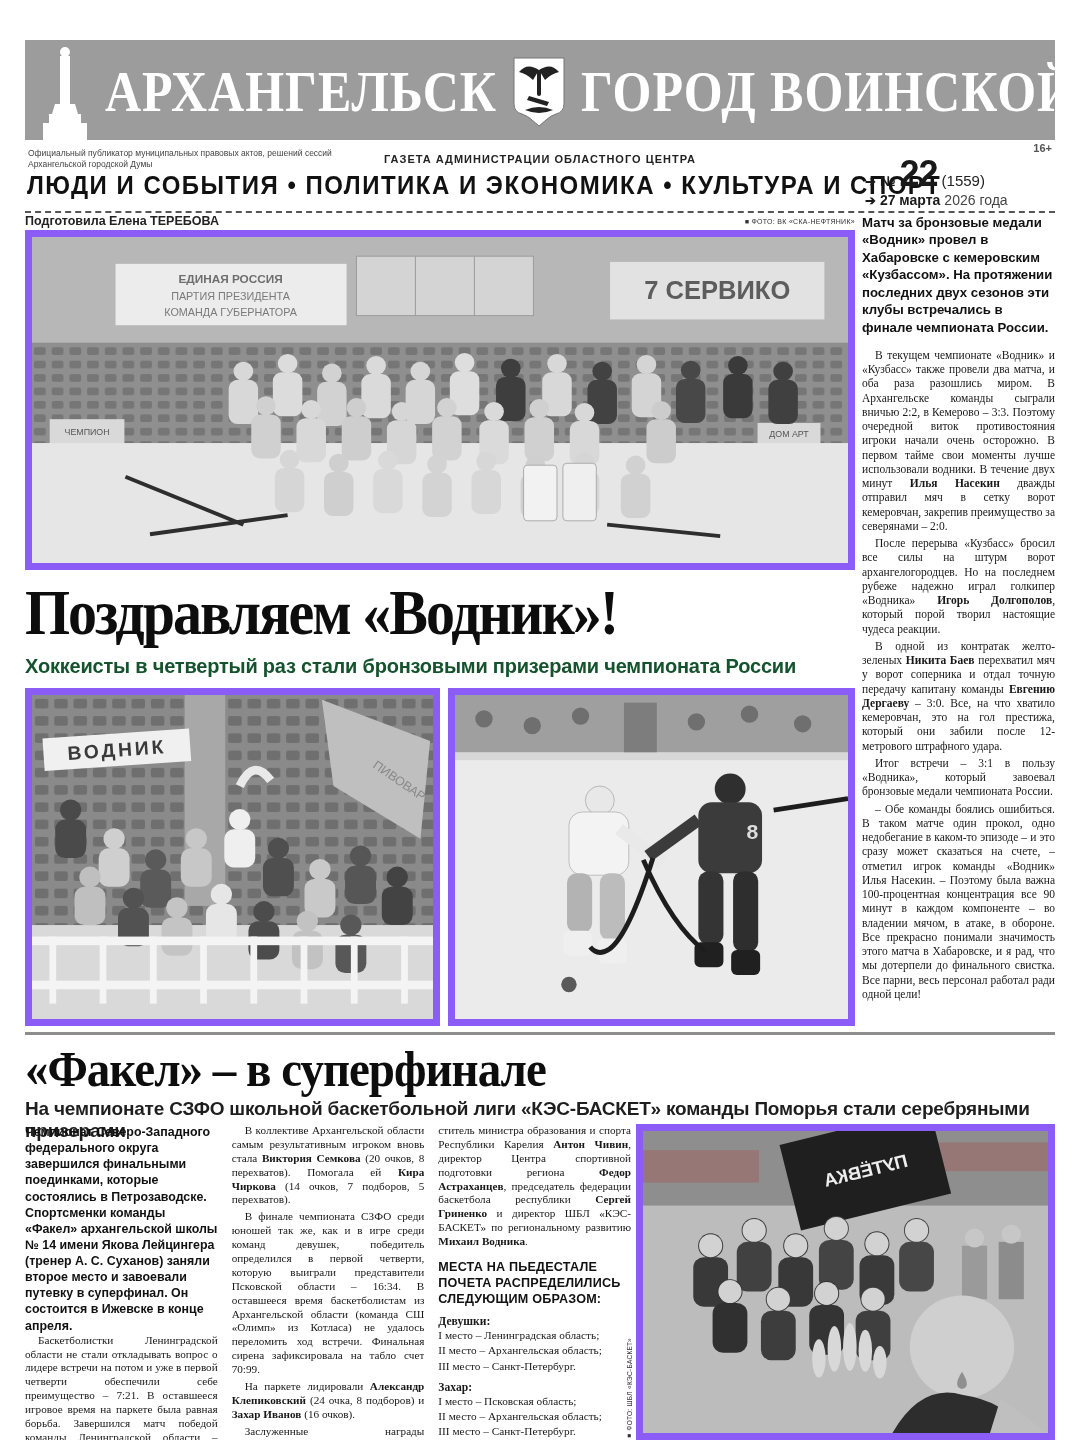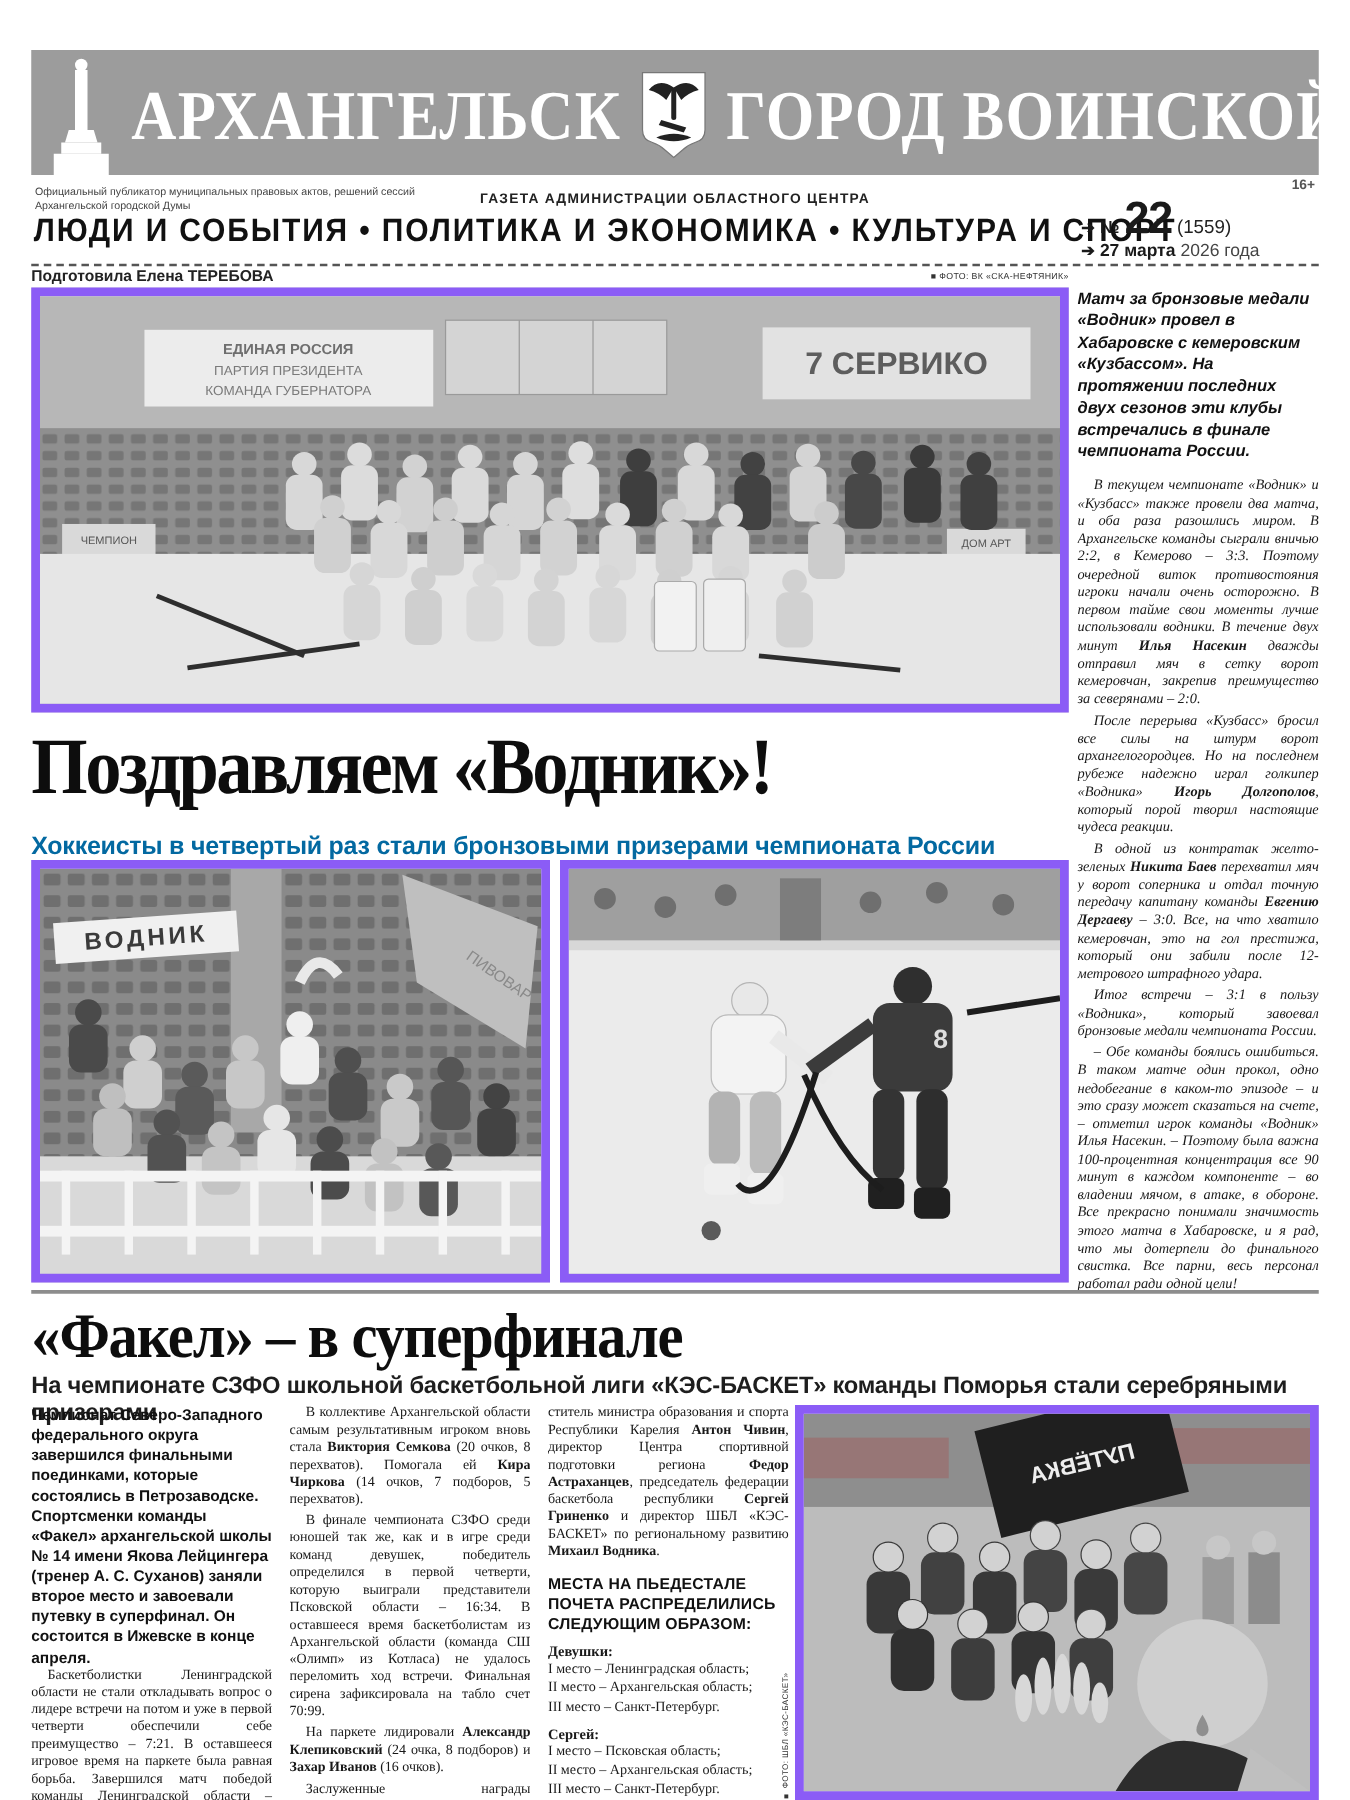--- a/index.html
+++ b/index.html
@@ -45,22 +45,22 @@
   .photo-action { left:448px; top:688px;  width:407px; height:338px; }
   .photo-selfie { left:636px; top:1124px; width:419px; height:316px; }
   .credit-vert { position:absolute; left:624px; top:1124px; height:316px; width:10px;
     writing-mode:vertical-rl; transform:rotate(180deg); font-size:6.5px; color:#333;
     display:flex; align-items:center; justify-content:flex-start; letter-spacing:0.3px; }
   
   .headline1 { position:absolute; left:25px; top:576px; width:830px;
     font-family:"Liberation Serif", serif; font-weight:700; font-size:58px; letter-spacing:-2px;
     color:#0d0d0d; transform:scaleY(1.1); transform-origin:left top; white-space:nowrap; }
   .subhead1 { position:absolute; left:25px; top:655px; width:830px; font-size:20px; font-weight:700;
-    letter-spacing:-0.2px; color:#0369a1;margin-top:11px; }
-  .right-col { position:absolute; left:862px; top:230px; width:193px; height:802px; overflow:hidden;font-style:italic; }
+    letter-spacing:-0.2px; color:#14532d; }
+  .right-col { position:absolute; left:862px; top:214px; width:193px; height:802px; overflow:hidden; }
   .lede-main { font-size:13.2px; line-height:1.32; font-weight:700; color:#111;
     text-align:left; margin-bottom:12px; }
   .serif-body p { font-family:"Liberation Serif", serif; font-size:11.5px; line-height:1.24;
     text-align:justify; text-indent:13px; margin:0 0 3px 0; color:#181818; }
   .rule-gray { position:absolute; left:25px; right:25px; top:1032px; height:3px; background:#8d8d8d; }
   
   .headline2 { position:absolute; left:25px; top:1040px; width:1030px;
     font-family:"Liberation Serif", serif; font-weight:700; font-size:47px; letter-spacing:-1px;
     color:#0d0d0d; transform:scaleY(1.08); transform-origin:left top; white-space:nowrap; }
   .subhead2 { position:absolute; left:25px; top:1098px; width:1030px; font-size:19px; font-weight:700;
@@ -336,21 +336,21 @@
       <div class="serif-body cont-first">
           <p>ститель министра образования и спорта Республики Карелия <b>Антон Чивин</b>, директор Центра спортивной подготовки региона <b>Федор Астраханцев</b>, председатель федерации баскетбола республики <b>Сергей Гриненко</b> и директор ШБЛ «КЭС-БАСКЕТ» по региональному развитию <b>Михаил Водника</b>.</p>
         </div>
       <div class="standings-head">МЕСТА НА ПЬЕДЕСТАЛЕ ПОЧЕТА РАСПРЕДЕЛИЛИСЬ СЛЕДУЮЩИМ ОБРАЗОМ:</div>
       <div class="medal-title">Девушки:</div>
       <div class="medal-list">
           <p>I место – Ленинградская область;</p>
           <p>II место – Архангельская область;</p>
           <p>III место – Санкт-Петербург.</p>
         </div>
-      <div class="medal-title">Сергей:</div>
+      <div class="medal-title">Захар:</div>
       <div class="medal-list">
           <p>I место – Псковская область;</p>
           <p>II место – Архангельская область;</p>
           <p>III место – Санкт-Петербург.</p>
         </div>
     </div>
   </div>
 
   <div class="credit-vert">■ ФОТО: ШБЛ «КЭС-БАСКЕТ»</div>
 

